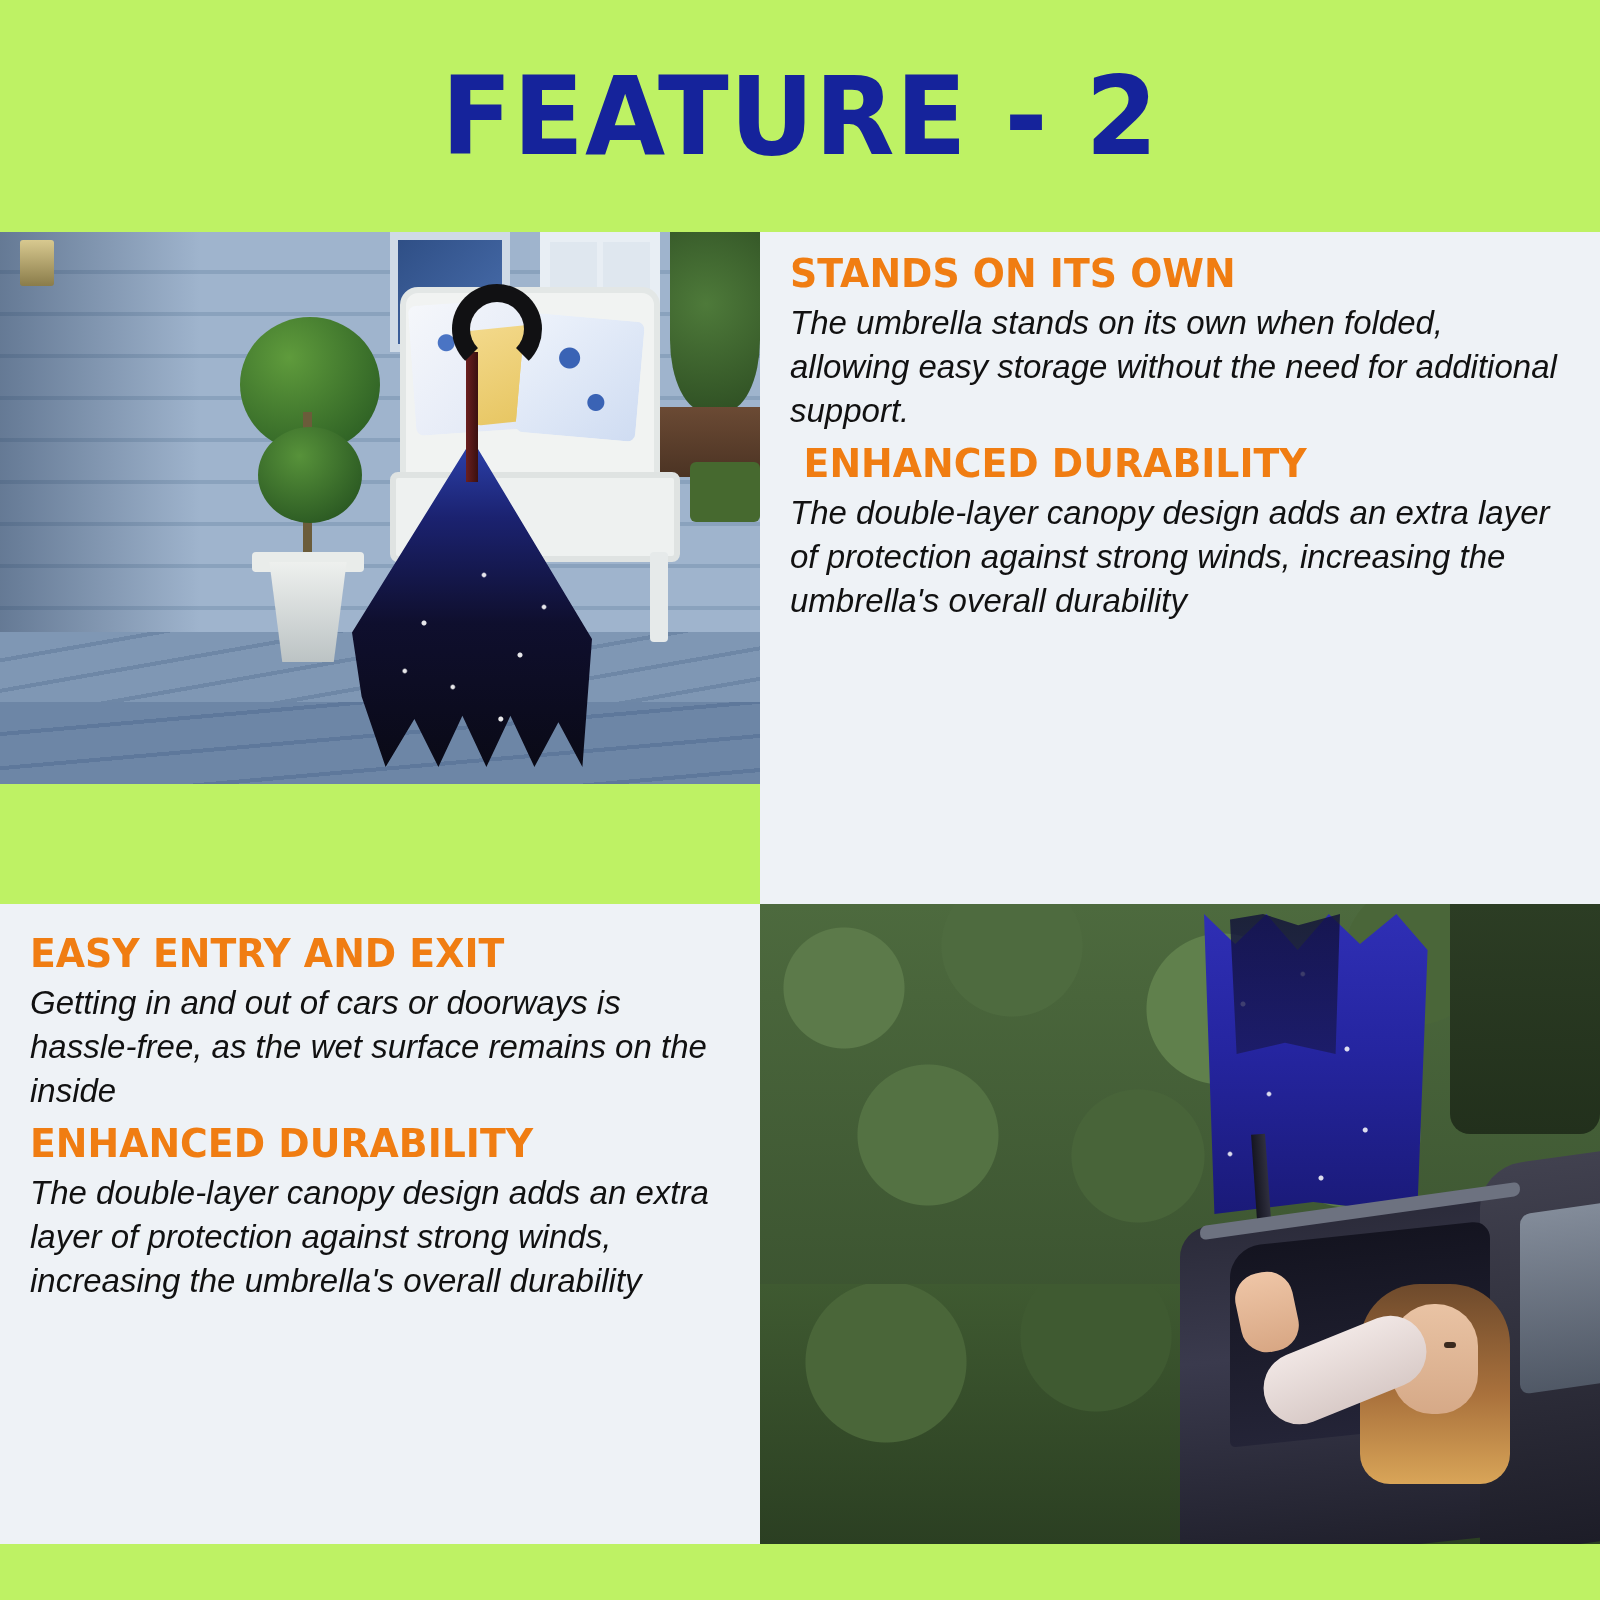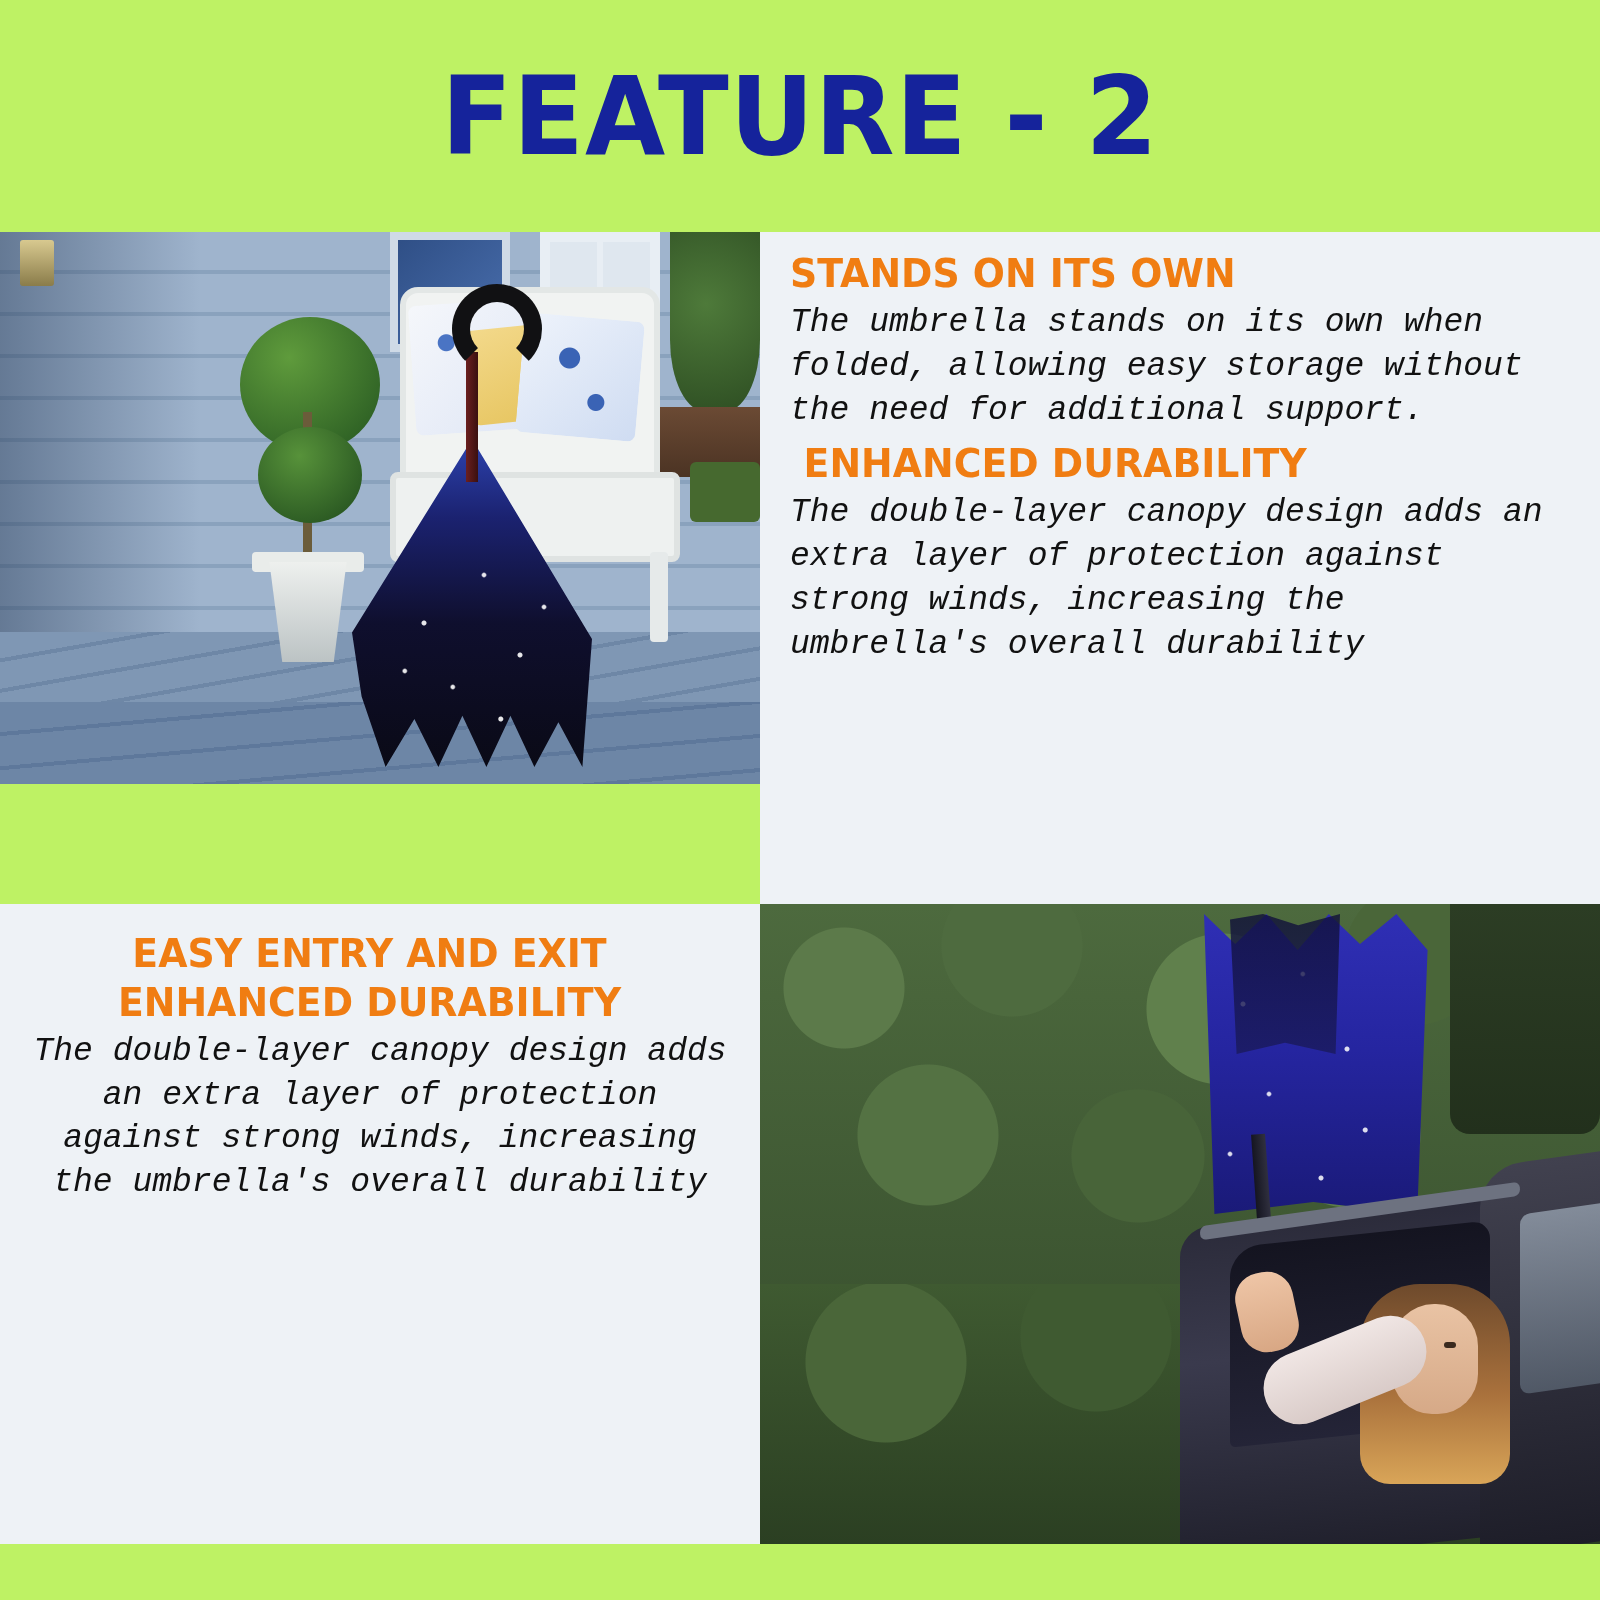--- a/index.html
+++ b/index.html
@@ -64,21 +64,20 @@
   }
 
   
   .block2 {
     position: absolute;
     left: 0;
     top: 904px;
     width: 1600px;
     height: 640px;
     display: flex;
-    text-align: center;
   }
   .text2 {
     width: 760px;
     height: 640px;
     background: #eef2f6;
     box-sizing: border-box;
     padding: 28px 30px 0 30px;
   }
   .photo2 {
     width: 840px;
@@ -95,21 +94,21 @@
     color: #f07d12;
     font-size: 39px;
     letter-spacing: 0px;
     margin: 0 0 4px 0;
     line-height: 1.15;
     transform: scaleX(0.97);
     transform-origin: left center;
   }
   .heading.indent { padding-left: 14px; }
   .body {
-    font-family: Liberation Mono, monospace;
+    font-family: Liberation Sans, sans-serif;
     font-style: italic;
     font-size: 33px;
     line-height: 1.33;
     color: #111111;
     margin: 0 0 10px 0;
   }
 
   
   .p1-wall {
     position: absolute; left: 0; top: 0; width: 760px; height: 400px;
@@ -436,20 +435,21 @@
       <h2 class="heading indent">ENHANCED DURABILITY</h2>
       <p class="body">The double-layer canopy design adds an extra layer of protection against strong winds, increasing the umbrella's overall durability</p>
     </div>
 
   </div>
 
   <div class="block2">
 
     <div class="text2">
       <h2 class="heading">EASY ENTRY AND EXIT</h2>
+      <p class="body">Getting in and out of cars or doorways is hassle-free, as the wet surface remains on the inside</p>
       <h2 class="heading">ENHANCED DURABILITY</h2>
       <p class="body">The double-layer canopy design adds an extra layer of protection against strong winds, increasing the umbrella's overall durability</p>
     </div>
 
     <div class="photo2">
       <div class="p2-hedge"></div>
       <div class="p2-tree"></div>
       <div class="p2-hedge-low"></div>
       <div class="p2-umb"></div>
       <div class="p2-umb-stars"></div>

